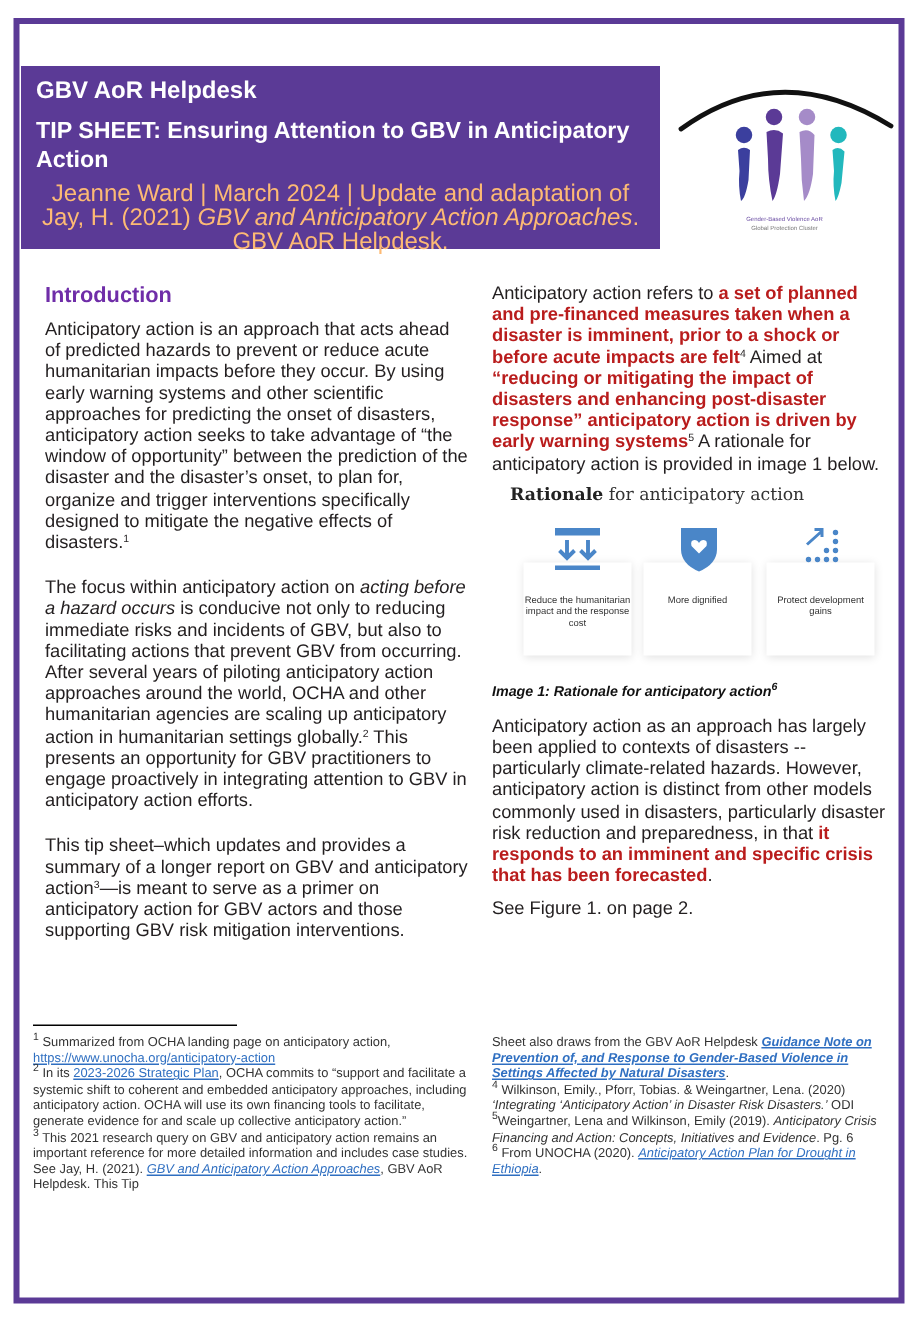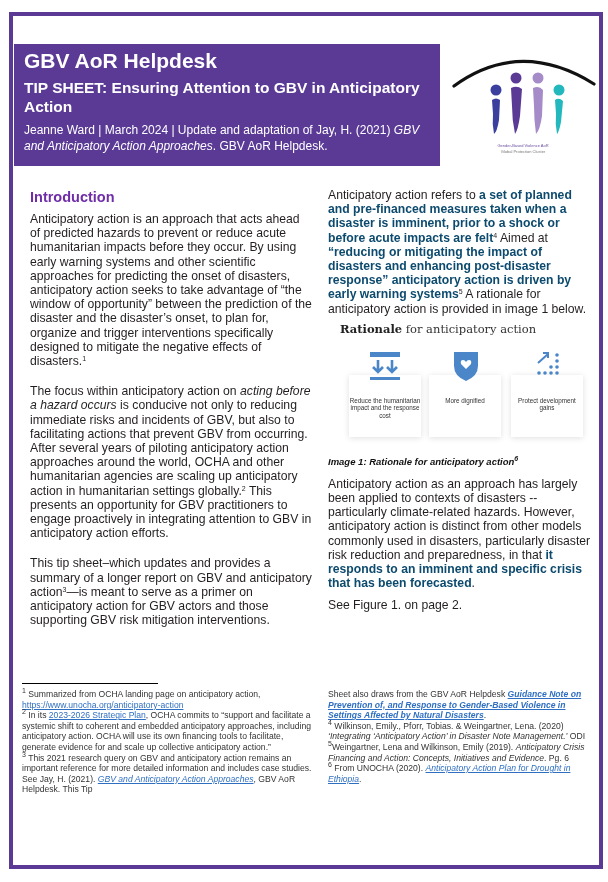--- a/index.html
+++ b/index.html
@@ -8,35 +8,35 @@
 
     .frame {
       position: absolute; left: 9px; top: 12px; width: 594px; height: 857px;
       border: 4px solid #5b3a96; background: #fff;
     }
 
     .header-box {
       position: absolute; left: 14px; top: 44px; width: 426px; height: 122px;
       background: #5b3a96; color: #fff; padding: 6px 10px 0 10px;
     }
-    .header-brand { font-weight: bold; font-size: 21px; line-height: 19px; margin-top: 1px; }
+    .header-brand { font-weight: bold; font-size: 16px; line-height: 19px; margin-top: 1px; }
     .header-title { font-weight: bold; font-size: 15.5px; line-height: 19px; margin-top: 8px; }
-    .header-byline { font-size: 12px; line-height: 16px; margin-top: 6px; color: #ffffff; }
+    .header-byline { font-size: 16px; line-height: 16px; margin-top: 6px; color: #fdba74; text-align: center; }
     .header-byline i { font-style: italic; }
 
     .logo { position: absolute; left: 448px; top: 48px; width: 150px; height: 118px; }
     .logo-caption { position: absolute; left: 0; width: 150px; text-align: center; font-size: 4px; color: #6b4ea3; line-height: 5px; }
 
     .col { position: absolute; width: 282px; }
     .col-left { left: 30px; top: 188px; }
     .col-right { left: 328px; top: 188px; width: 265px; }
 
     h2.section { color: #6f2da8; font-size: 14.5px; font-weight: bold; line-height: 18px; margin-bottom: 6px; }
     p.body { font-size: 12.2px; line-height: 14.2px; color: #231f20; margin-bottom: 16px; }
-    p.body b { font-weight: bold; color: #0c4a6e; }
+    p.body b { font-weight: bold; color: #b91c1c; }
     sup { font-size: 7px; vertical-align: 4px; line-height: 0; }
 
     .rationale { position: relative; width: 260px; height: 130px; margin-top: -2px; }
     .rationale-title { font-family: "DejaVu Serif", serif; font-size: 11.5px; color: #333; margin-left: 12px; margin-top: 8px; }
     .rationale-title b { font-weight: bold; color: #222; }
     .card { position: absolute; top: 53px; width: 72px; height: 62px; background: #fff; box-shadow: 0 1px 6px rgba(0,0,0,0.13);
             font-size: 6.3px; text-align: center; line-height: 7.5px; color: #333; padding-top: 8px; }
     .card.c1 { left: 21px; }
     .card.c2 { left: 101px; }
     .card.c3 { left: 183px; }
@@ -129,16 +129,16 @@
 <div class="fn-rule"></div>
 
 <div class="footnotes fn-left">
   <div><sup>1</sup> <span>Summarized from OCHA landing page on anticipatory action, </span><a>https://www.unocha.org/anticipatory-action</a></div>
   <div><sup>2</sup><span> In its </span><a>2023-2026 Strategic Plan</a><span>, OCHA commits to “support and facilitate a systemic shift to coherent and embedded anticipatory approaches, including anticipatory action. OCHA will use its own financing tools to facilitate, generate evidence for and scale up collective anticipatory action.”</span></div>
   <div><sup>3</sup><span> This 2021 research query on GBV and anticipatory action remains an important reference for more detailed information and includes case studies. See Jay, H. (2021). </span><a style="font-style:italic;">GBV and Anticipatory Action Approaches</a><span>, GBV AoR Helpdesk.  This Tip</span></div>
 </div>
 
 <div class="footnotes fn-right">
   <div><span>Sheet also draws from the GBV AoR Helpdesk </span><a style="font-style:italic;font-weight:bold;">Guidance Note on Prevention of, and Response to Gender-Based Violence in Settings Affected by Natural Disasters</a><span>.</span></div>
-  <div><sup>4</sup><span> Wilkinson, Emily., Pforr, Tobias. &amp; Weingartner, Lena. (2020) </span><i>‘Integrating ‘Anticipatory Action’ in Disaster Note Management.’</i><span> ODI</span></div>
+  <div><sup>4</sup><span> Wilkinson, Emily., Pforr, Tobias. &amp; Weingartner, Lena. (2020) </span><i>‘Integrating ‘Anticipatory Action’ in Disaster Risk Disasters.’</i><span> ODI</span></div>
   <div><sup>5</sup><span>Weingartner, Lena and Wilkinson, Emily (2019). </span><i>Anticipatory Crisis Financing and Action: Concepts, Initiatives and Evidence</i><span>. Pg. 6</span></div>
   <div><sup>6</sup><span> From UNOCHA (2020). </span><a style="font-style:italic;">Anticipatory Action Plan for Drought in Ethiopia</a><span>.</span></div>
 </div>
 
 </body></html>

